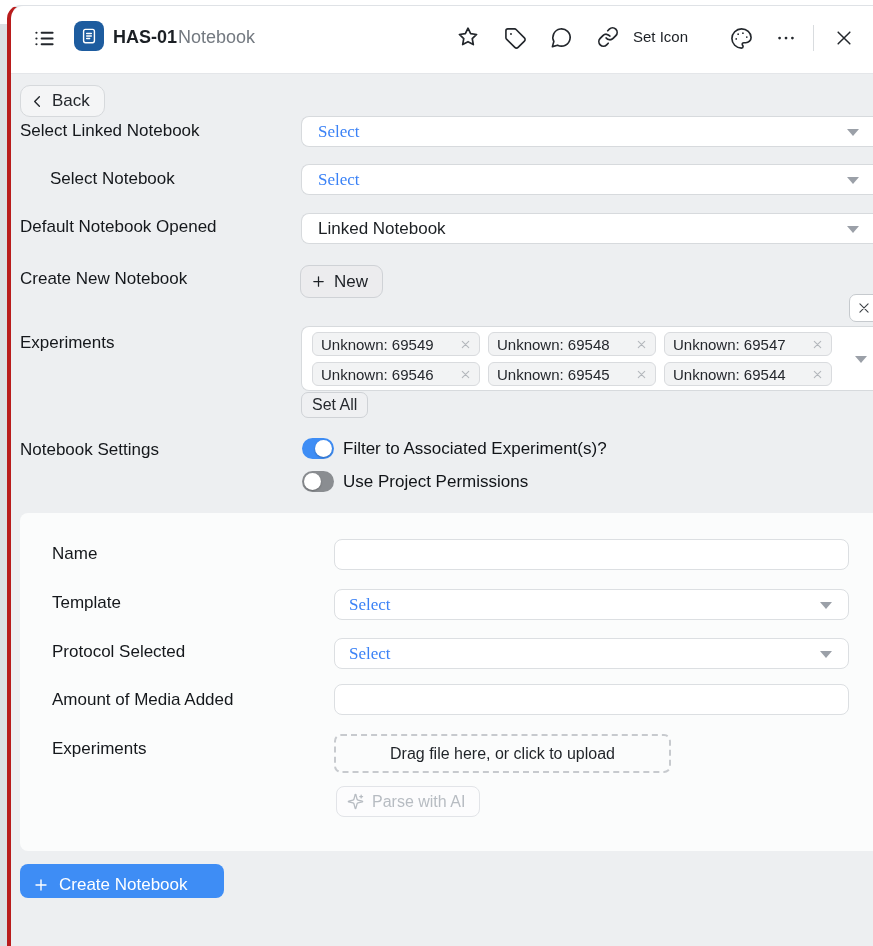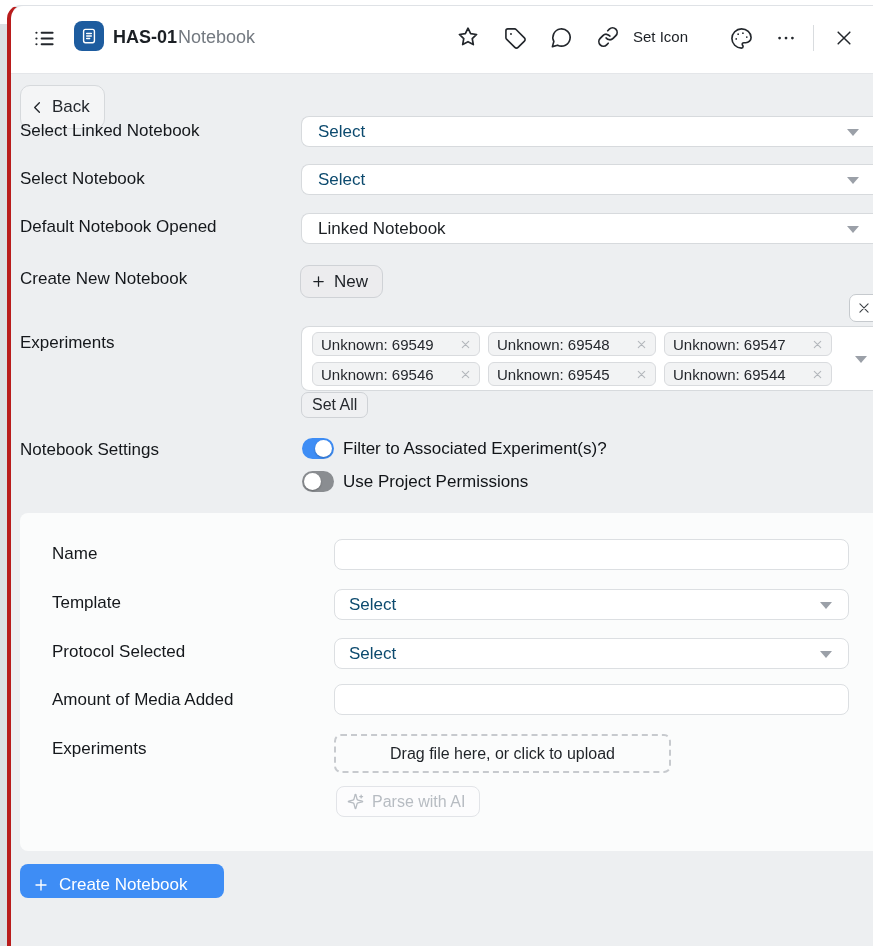--- a/index.html
+++ b/index.html
@@ -19,27 +19,27 @@
   
   .hdr{position:absolute;left:0;top:0;width:100%;height:67px;background:#ffffff;border-bottom:1px solid #e4e6e9;border-top-left-radius:13px;}
   .icon-btn{position:absolute;width:28px;height:28px;display:flex;align-items:center;justify-content:center;color:#23272c;cursor:pointer;}
   .icon-btn svg{display:block;}
   .app-icon{position:absolute;left:63px;top:15px;width:30px;height:30px;border-radius:8px;background:#1d5c9f;display:flex;align-items:center;justify-content:center;}
   .hdr-title{position:absolute;left:102px;top:21px;font-size:18px;font-weight:700;color:#1b1f24;}
   .hdr-sub{position:absolute;left:167px;top:21px;font-size:18px;font-weight:400;color:#737980;}
   .set-icon-label{position:absolute;left:622px;top:22px;font-size:15px;color:#1b1f24;cursor:pointer;}
   .hdr-divider{position:absolute;left:802px;top:19px;width:1px;height:26px;background:#d9dcdf;}
   
-  .back-btn{position:absolute;left:9px;top:79px;height:44px;padding:0 14px 0 9px;display:flex;align-items:center;gap:7px;
+  .back-btn{position:absolute;left:9px;top:79px;height:32px;padding:0 14px 0 9px;display:flex;align-items:center;gap:7px;
     background:#f4f5f6;border:1px solid #d6d9dc;border-radius:10px;font-size:17px;color:#24282d;cursor:pointer;box-sizing:border-box;}
   
   .field-label{position:absolute;left:9px;font-size:17px;line-height:20px;color:#15181c;}
   .dropdown{position:absolute;left:290px;right:-4px;height:31px;background:#fff;border:1px solid #d7dadd;border-radius:8px 0 0 8px;border-right:none;
     display:flex;align-items:center;padding:0 16px;font-size:17px;box-sizing:border-box;cursor:pointer;}
-  .dd-placeholder{color:#0c4a6e;}
+  .dd-placeholder{color:#3b82f6;font-family:Liberation Serif, serif;}
   .dd-value{color:#1c2024;}
   .caret{position:absolute;right:22px;top:50%;margin-top:-3px;width:0;height:0;border-left:6px solid transparent;border-right:6px solid transparent;border-top:7px solid #9ba0a8;}
   .new-btn{position:absolute;left:289px;top:259px;height:33px;padding:0 14px 0 10px;display:flex;align-items:center;gap:8px;
     background:#ececee;border:1px solid #cfd2d6;border-radius:9px;font-size:17px;color:#1d2126;cursor:pointer;box-sizing:border-box;}
   
   .dismiss-btn{position:absolute;left:838px;top:288px;width:36px;height:28px;background:#fff;border:1px solid #c6cace;border-radius:7px;
     display:flex;align-items:center;justify-content:flex-start;padding-left:7px;box-sizing:border-box;color:#3c4046;cursor:pointer;}
   .multiselect{position:absolute;left:290px;right:-4px;top:320px;height:63px;background:#fff;border:1px solid #d7dadd;border-right:none;border-radius:8px 0 0 8px;cursor:pointer;}
   .exp-tag{position:absolute;width:168px;height:24px;background:#f2f3f4;border:1px solid #d9dbde;border-radius:6px;
     display:flex;align-items:center;justify-content:space-between;padding:0 8px;box-sizing:border-box;font-size:15px;color:#24272c;}
@@ -151,21 +151,21 @@
     </span>
     <span>Back</span>
   </div>
 
   <div class="field-label" style="top:115px;">Select Linked Notebook</div>
   <div class="dropdown" style="top:110px;">
     <span class="dd-placeholder">Select</span>
     <span class="caret"></span>
   </div>
 
-  <div class="field-label" style="top:163px;">Select Notebook</div>
+  <div class="field-label" style="top:163px;margin-left:30px;">Select Notebook</div>
   <div class="dropdown" style="top:158px;">
     <span class="dd-placeholder">Select</span>
     <span class="caret"></span>
   </div>
 
   <div class="field-label" style="top:211px;">Default Notebook Opened</div>
   <div class="dropdown" style="top:207px;">
     <span class="dd-value">Linked Notebook</span>
     <span class="caret"></span>
   </div>

